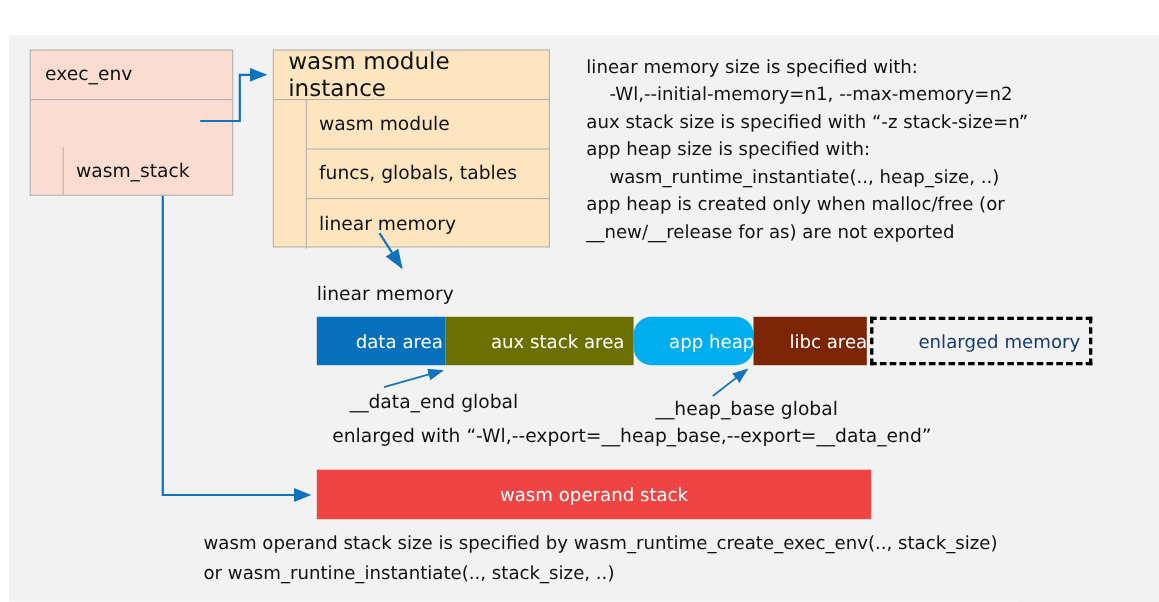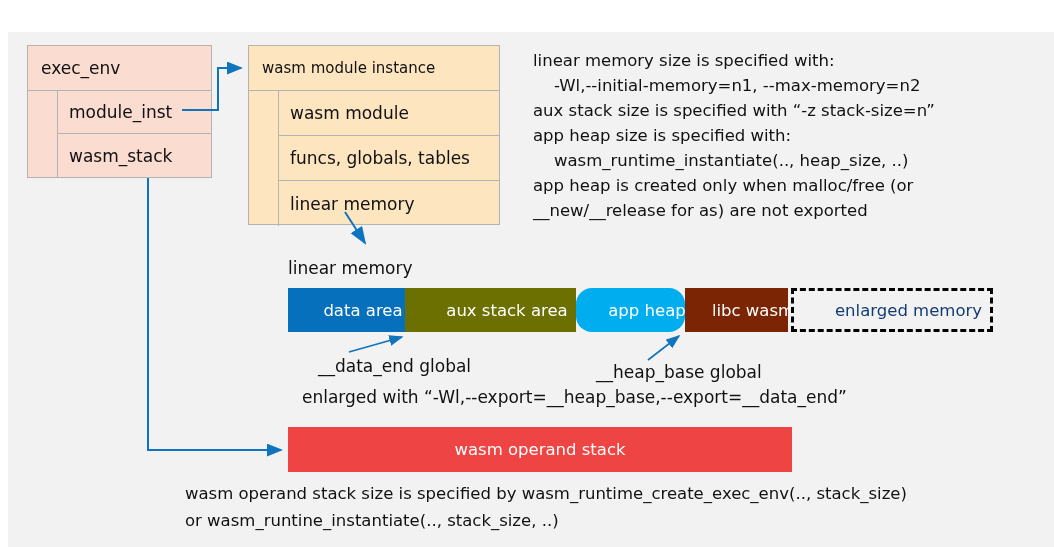--- a/index.html
+++ b/index.html
@@ -92,21 +92,21 @@
   .wmi-title {
     position: absolute;
     left: 0; top: 0;
     width: 250px;
     height: 45px;
     border-bottom: 1px solid #b3b3b3;
     box-sizing: border-box;
     display: flex;
     align-items: center;
     padding-left: 13px;
-    font-size: 15px;
+    font-size: 21px;
     color: #111;
   }
   .wmi-sub {
     position: absolute;
     left: 29px;
     width: 221px;
     height: 45px;
     border-left: 1px solid #b3b3b3;
     box-sizing: border-box;
     display: flex;
@@ -212,21 +212,20 @@
 </head>
 <body>
 
 <div id="root">
 
 
   <div class="canvas"></div>
 
   <div class="exec-env-outer">
     <div class="exec-env-title">exec_env</div>
-    <div class="exec-env-sub r1">module_inst</div>
     <div class="exec-env-sub r2">wasm_stack</div>
   </div>
 
   <div class="wmi-outer">
     <div class="wmi-title">wasm module instance</div>
     <div class="wmi-sub r1">wasm module</div>
     <div class="wmi-sub r2">funcs, globals, tables</div>
     <div class="wmi-sub r3">linear memory</div>
   </div>
 
@@ -236,21 +235,21 @@
 app heap size is specified with:
     wasm_runtime_instantiate(.., heap_size, ..)
 app heap is created only when malloc/free (or
 __new/__release for as) are not exported</div>
 
   <div class="lm-label">linear memory</div>
   <div class="membar">
     <div class="seg data">data area</div>
     <div class="seg aux">aux stack area</div>
     <div class="seg appheap">app heap</div>
-    <div class="seg libcheap">libc wasm</div>
+    <div class="seg libcheap">libc area</div>
     <div class="seg enlarged">enlarged memory</div>
   </div>
 
   <div class="ann ann-data-end">__data_end global</div>
   <div class="ann ann-heap-base">__heap_base global</div>
   <div class="ann ann-export">enlarged with “-Wl,--export=__heap_base,--export=__data_end”</div>
 
   <div class="operand-stack">wasm operand stack</div>
 
   <div class="note note-bottom">wasm operand stack size is specified by wasm_runtime_create_exec_env(.., stack_size)

